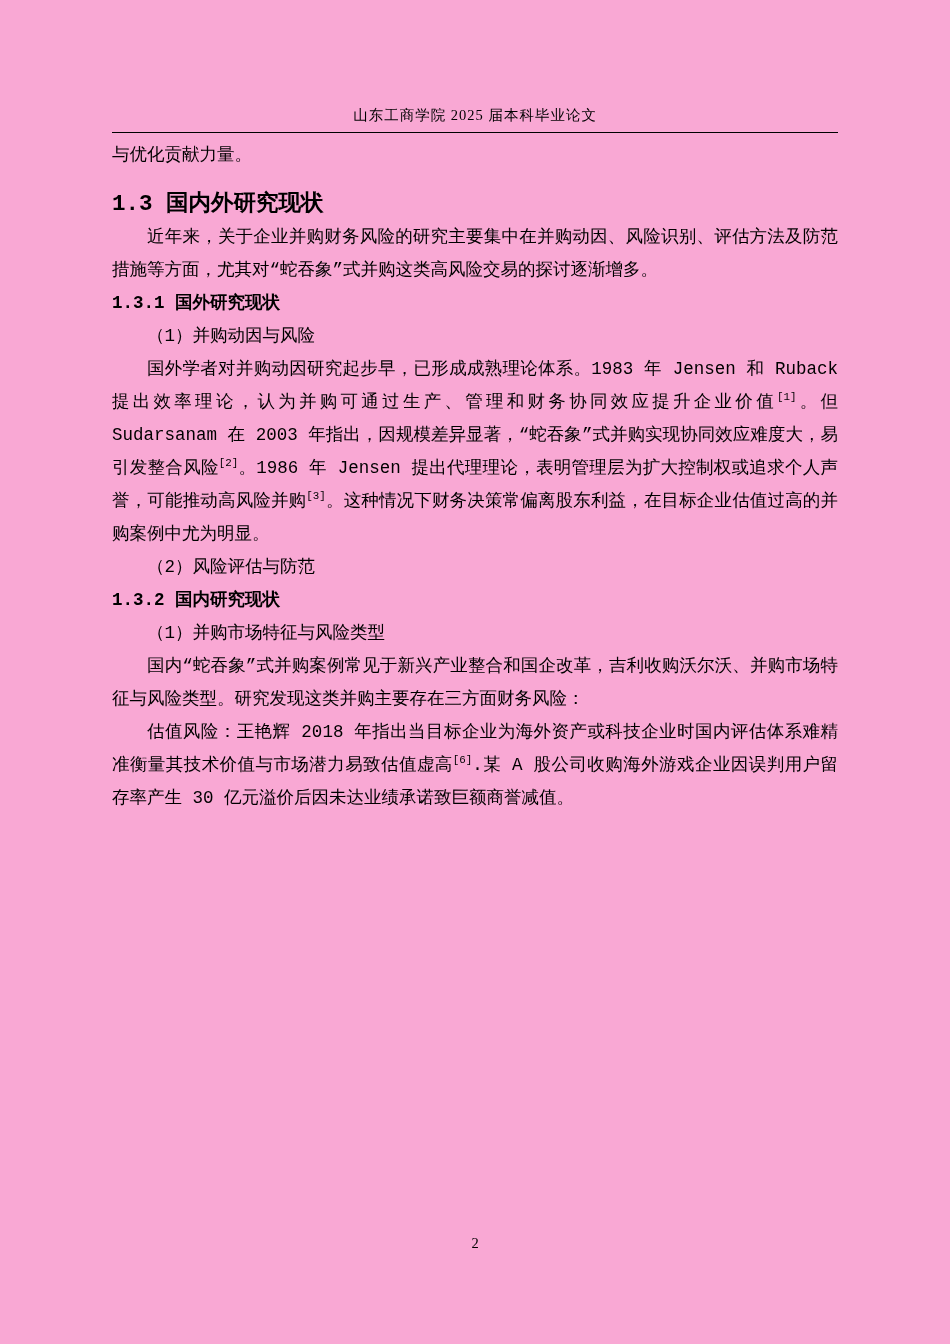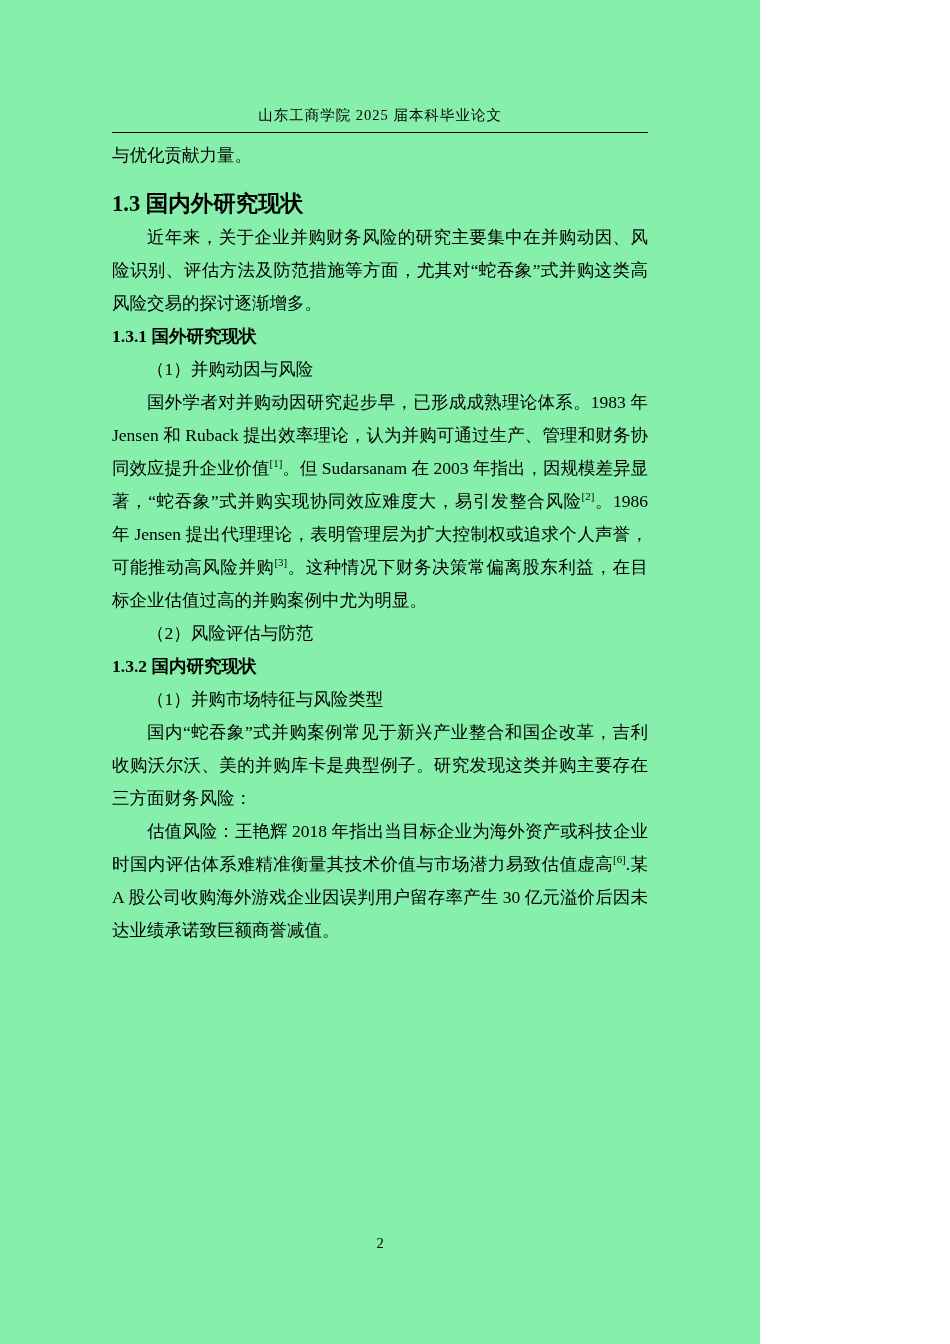--- a/index.html
+++ b/index.html
@@ -10,23 +10,23 @@
   body {
     width: 950px;
     height: 1344px;
     font-family: "Liberation Serif", "DejaVu Serif", serif;
     color: #000000;
     position: relative;
     overflow: hidden;
   }
   .page {
     position: relative;
-    width: 760px;
+    width: 950px;
     height: 1344px;
-    background: #86efac;
+    background: #f9a8d4;
   }
   .doc-header {
     position: absolute;
     top: 106px;
     left: 112px;
     right: 112px;
     text-align: center;
     font-size: 14.5px;
     letter-spacing: 1px;
     padding-bottom: 7px;
@@ -34,20 +34,21 @@
   }
   .doc-content {
     position: absolute;
     top: 139px;
     left: 112px;
     right: 112px;
     font-size: 17.5px;
     line-height: 33px;
     text-align: justify;
     text-justify: inter-ideograph;
+    font-family: Liberation Mono, monospace;
   }
   .doc-content p {
     margin: 0;
   }
   .doc-content p.indent {
     text-indent: 2em;
   }
   h1.sec-heading {
     font-size: 22.5px;
     font-weight: bold;
@@ -99,21 +100,21 @@
 
 
 
     <p class="indent">（2）风险评估与防范</p>
 
 
     <h2 class="subsec-heading">1.3.2 国内研究现状</h2>
 
     <p class="indent">（1）并购市场特征与风险类型</p>
 
-    <p class="indent">国内“蛇吞象”式并购案例常见于新兴产业整合和国企改革，吉利收购沃尔沃、美的并购库卡是典型例子。研究发现这类并购主要存在三方面财务风险：</p>
+    <p class="indent">国内“蛇吞象”式并购案例常见于新兴产业整合和国企改革，吉利收购沃尔沃、并购市场特征与风险类型。研究发现这类并购主要存在三方面财务风险：</p>
 
     <p class="indent">估值风险：王艳辉 2018 年指出当目标企业为海外资产或科技企业时国内评估体系难精准衡量其技术价值与市场潜力易致估值虚高<sup>[6]</sup>.某 A 股公司收购海外游戏企业因误判用户留存率产生 30 亿元溢价后因未达业绩承诺致巨额商誉减值。</p>
 
   </div>
 
   <div class="doc-footer">
     <span>2</span>
   </div>
 
 </div>

